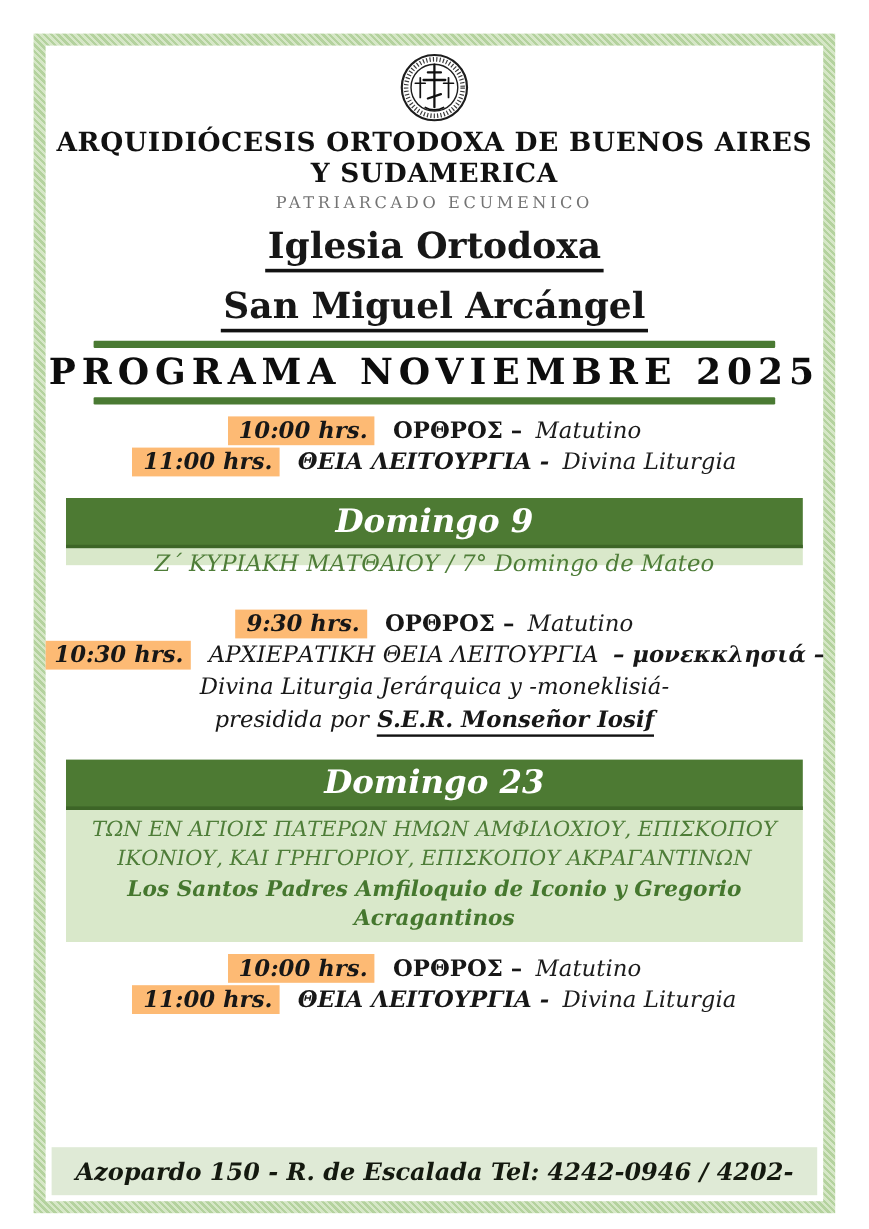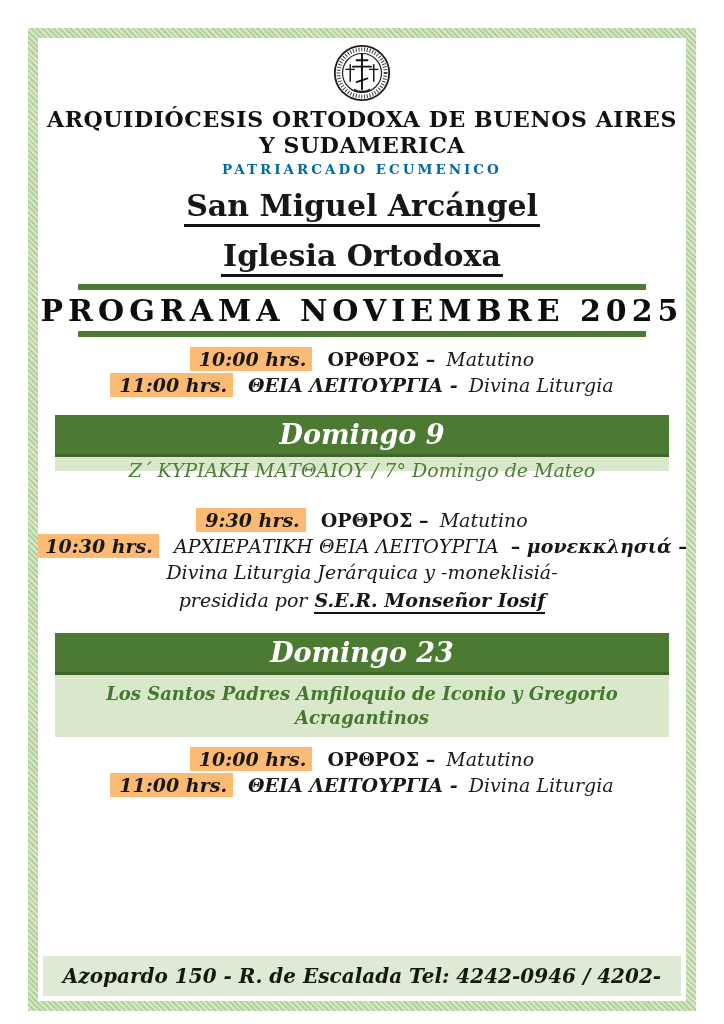--- a/index.html
+++ b/index.html
@@ -27,22 +27,22 @@
     text-align: center;
     padding-top: 4px;
     overflow: hidden;
   }
   .seal { margin: 2px auto 0; width: 58px; height: 58px; line-height: 0; }
   .org-name {
     font-weight: bold; font-size: 22px; letter-spacing: 0.6px;
     margin-top: 4px; color: #111; width: 100%;
   }
   .patriarchate {
-    font-weight: bold; font-size: 13.5px; letter-spacing: 3px;
-    margin-top: 3px; color: #0369a1;
+    font-weight: normal; font-size: 13.5px; letter-spacing: 3px;
+    margin-top: 3px; color: #737373;
   }
   .church-line { font-weight: bold; font-size: 30px; margin-top: 11px; }
   .church-line + .church-line { margin-top: 15px; }
   .church-line span {
     border-bottom: 3px solid #121212; padding: 0 2px 1px;
   }
   .rule {
     height: 6px; background: #4a7a33; width: 568px;
     margin: 11px auto 0; border-radius: 1px;
   }
@@ -132,24 +132,24 @@
           <line x1="40.5" y1="28" x2="49.5" y2="28"></line>
         </g>
         <path d="M23 50 Q32 55 41 50" fill="none" stroke="#111" stroke-width="1.6"></path>
       </svg>
     </div>
 
     <div class="org-name">ARQUIDIÓCESIS ORTODOXA DE BUENOS AIRES Y SUDAMERICA</div>
     <div class="patriarchate">PATRIARCADO ECUMENICO</div>
 
     <div class="church-line">
+      <span>Iglesia Ortodoxa</span>
+    </div>
+    <div class="church-line">
       <span>San Miguel Arcángel</span>
-    </div>
-    <div class="church-line">
-      <span>Iglesia Ortodoxa</span>
     </div>
 
     <div class="rule"></div>
     <div class="program-title">PROGRAMA NOVIEMBRE 2025</div>
     <div class="rule below-title"></div>
 
     <div class="schedule">
       <div class="sched-row">
         <span class="time-badge">10:00 hrs.</span>
         <span class="svc-bold">ΟΡΘΡΟΣ –</span>
@@ -179,20 +179,21 @@
       </div>
       <div class="note-line">Divina Liturgia Jerárquica y -moneklisiá-</div>
       <div class="presided-line">
         <span class="presided-prefix">presidida por</span><span class="presided-person">S.E.R. Monseñor Iosif</span>
       </div>
     </div>
 
     <div class="section gap-s3">
       <div class="day-band">Domingo 23</div>
       <div class="feast-box">
+        <div class="feast-greek">ΤΩΝ ΕΝ ΑΓΙΟΙΣ ΠΑΤΕΡΩΝ ΗΜΩΝ ΑΜΦΙΛΟΧΙΟΥ, ΕΠΙΣΚΟΠΟΥ ΙΚΟΝΙΟΥ, ΚΑΙ ΓΡΗΓΟΡΙΟΥ, ΕΠΙΣΚΟΠΟΥ ΑΚΡΑΓΑΝΤΙΝΩΝ</div>
         <div class="feast-spanish">Los Santos Padres Amfiloquio de Iconio y Gregorio Acragantinos</div>
       </div>
     </div>
     <div class="schedule">
       <div class="sched-row">
         <span class="time-badge">10:00 hrs.</span>
         <span class="svc-bold">ΟΡΘΡΟΣ –</span>
         <span class="latin">Matutino</span>
       </div>
       <div class="sched-row">

